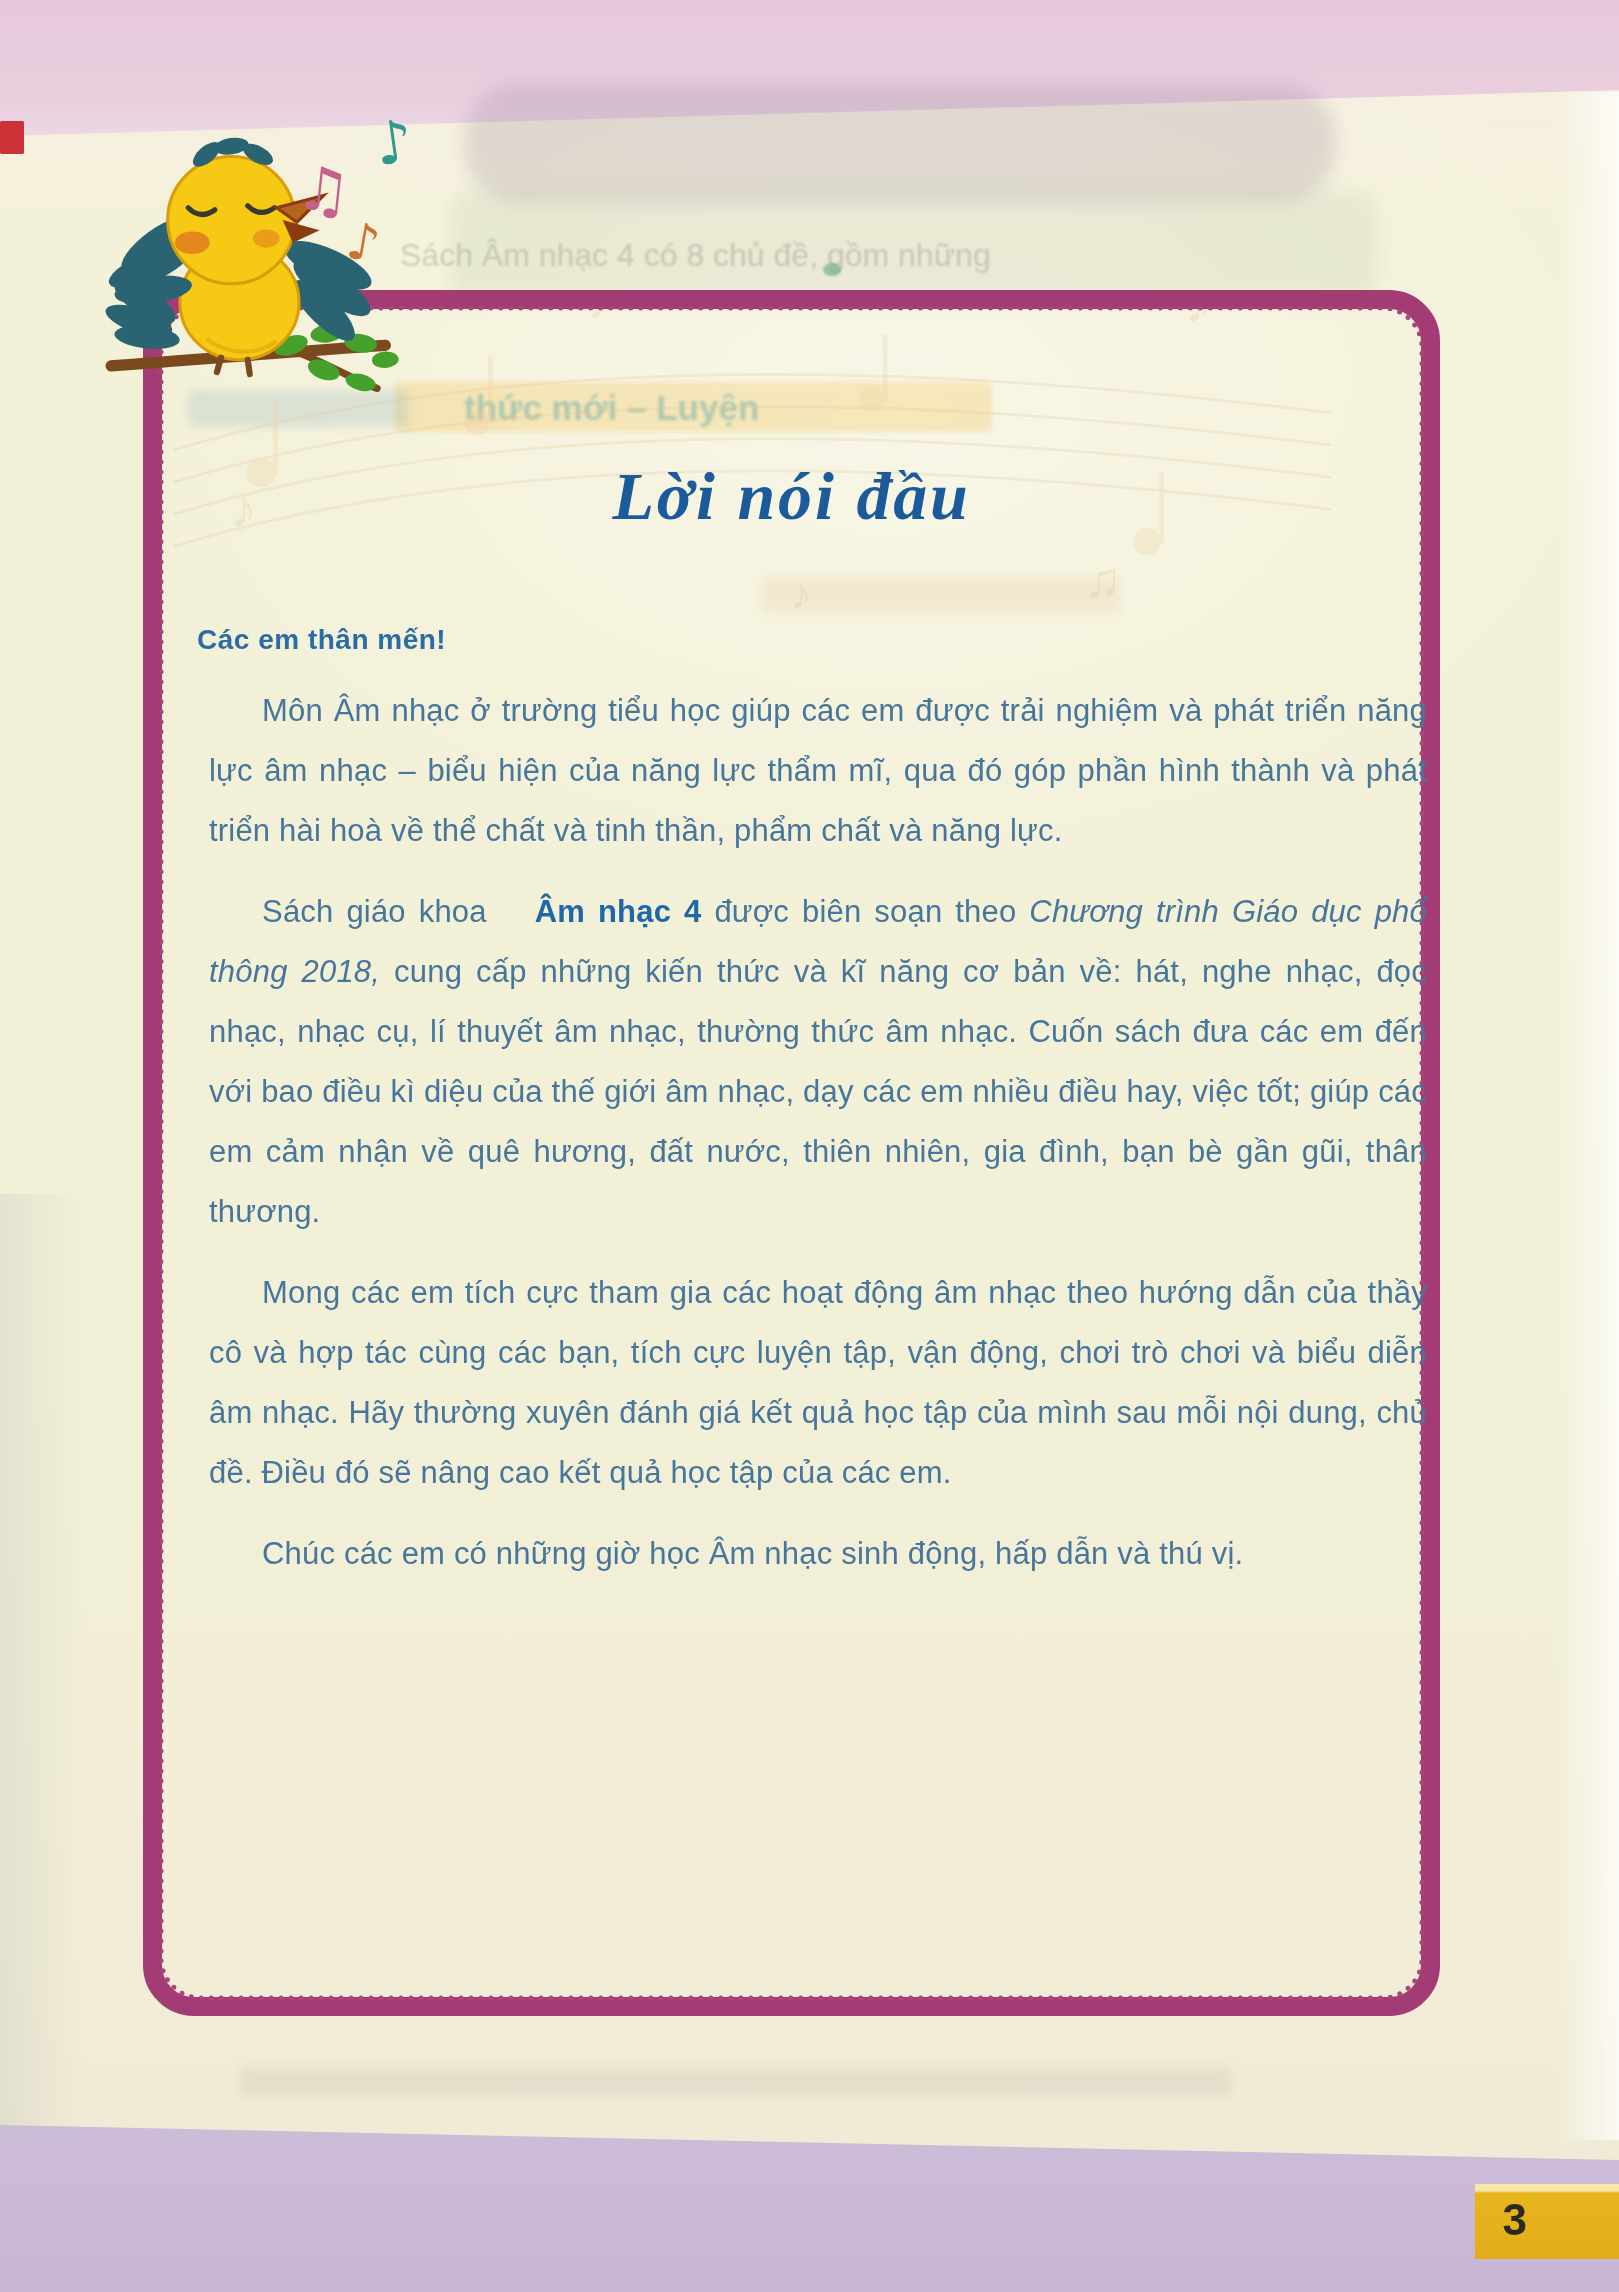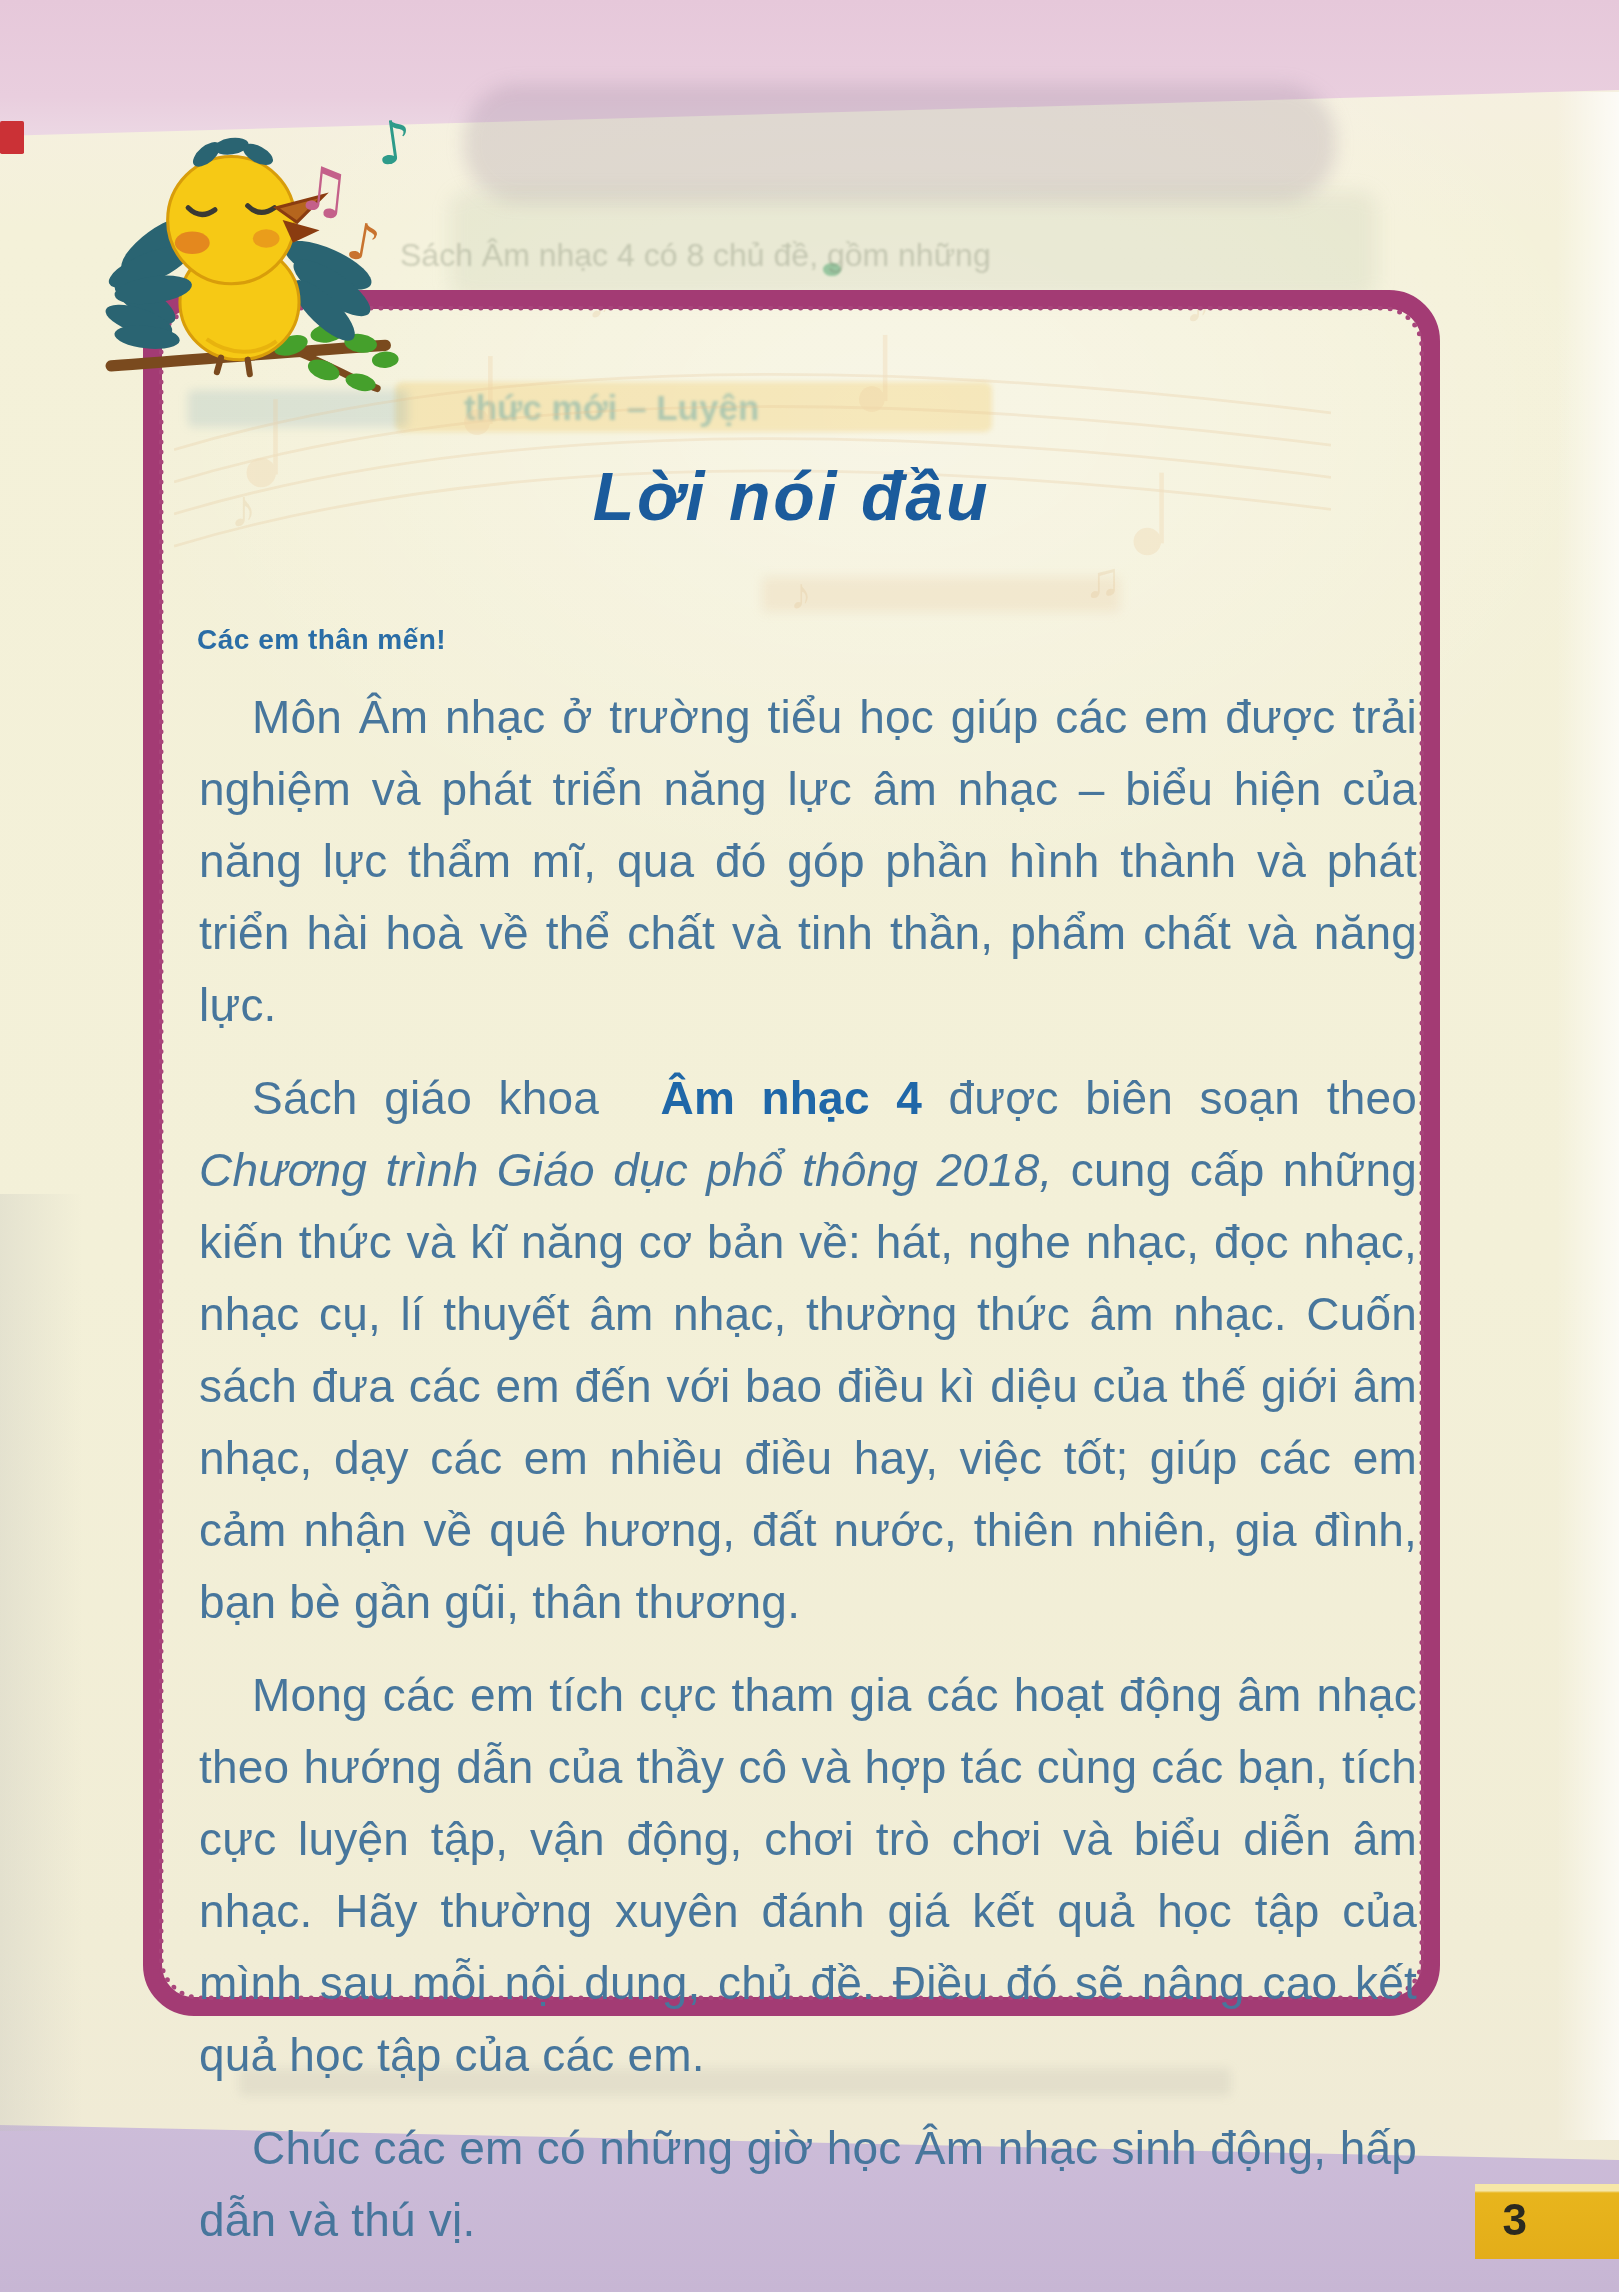--- a/index.html
+++ b/index.html
@@ -45,24 +45,24 @@
   .staff{position:absolute;left:174px;top:312px;width:1157px;height:303px;opacity:.45;pointer-events:none;}
   .wm-note{position:absolute;color:#dcb37c;opacity:.20;pointer-events:none;}
 
   
   .frame{position:absolute;left:143px;top:290px;width:1297px;height:1726px;box-sizing:border-box;
     border:19px solid #a33b74;border-radius:51px;}
   .frame::before{content:'';position:absolute;inset:-2.8px;border:5.5px dotted #a8457b;border-radius:42px;}
 
   
   .title{position:absolute;left:143px;top:457px;width:1297px;text-align:center;
-    font-family:Liberation Sans, sans-serif;font-style:italic;font-weight:bold;font-size:68px;
+    font-family:Liberation Serif, serif;font-style:italic;font-weight:bold;font-size:68px;
     color:#1b5b9c;letter-spacing:2.8px;}
   .greeting{position:absolute;left:197px;top:624px;font-size:28px;font-weight:bold;color:#2a6da6;letter-spacing:0.5px;}
-  .bodytext{position:absolute;left:199px;top:681px;width:1218px;font-size:46px;line-height:72px;
+  .bodytext{position:absolute;left:209px;top:681px;width:1218px;font-size:31px;line-height:60px;
     text-align:justify;color:#47769c;letter-spacing:0.2px;}
   .bodytext p{margin:0 0 21px 0;text-indent:53px;}
   .book-bold{font-weight:bold;color:#1f67a8;margin-left:35px;}
   .prog-italic{font-style:italic;}
 
   
   .bird{position:absolute;left:79px;top:101px;width:321px;height:308px;}
   .note{position:absolute;font-family:"DejaVu Sans",sans-serif;pointer-events:none;}
   .note-pink{left:296px;top:154px;font-size:61px;color:#c4608a;transform:rotate(6deg);}
   .note-teal{left:375px;top:108px;font-size:59px;color:#2e9b8a;transform:rotate(-8deg);}

